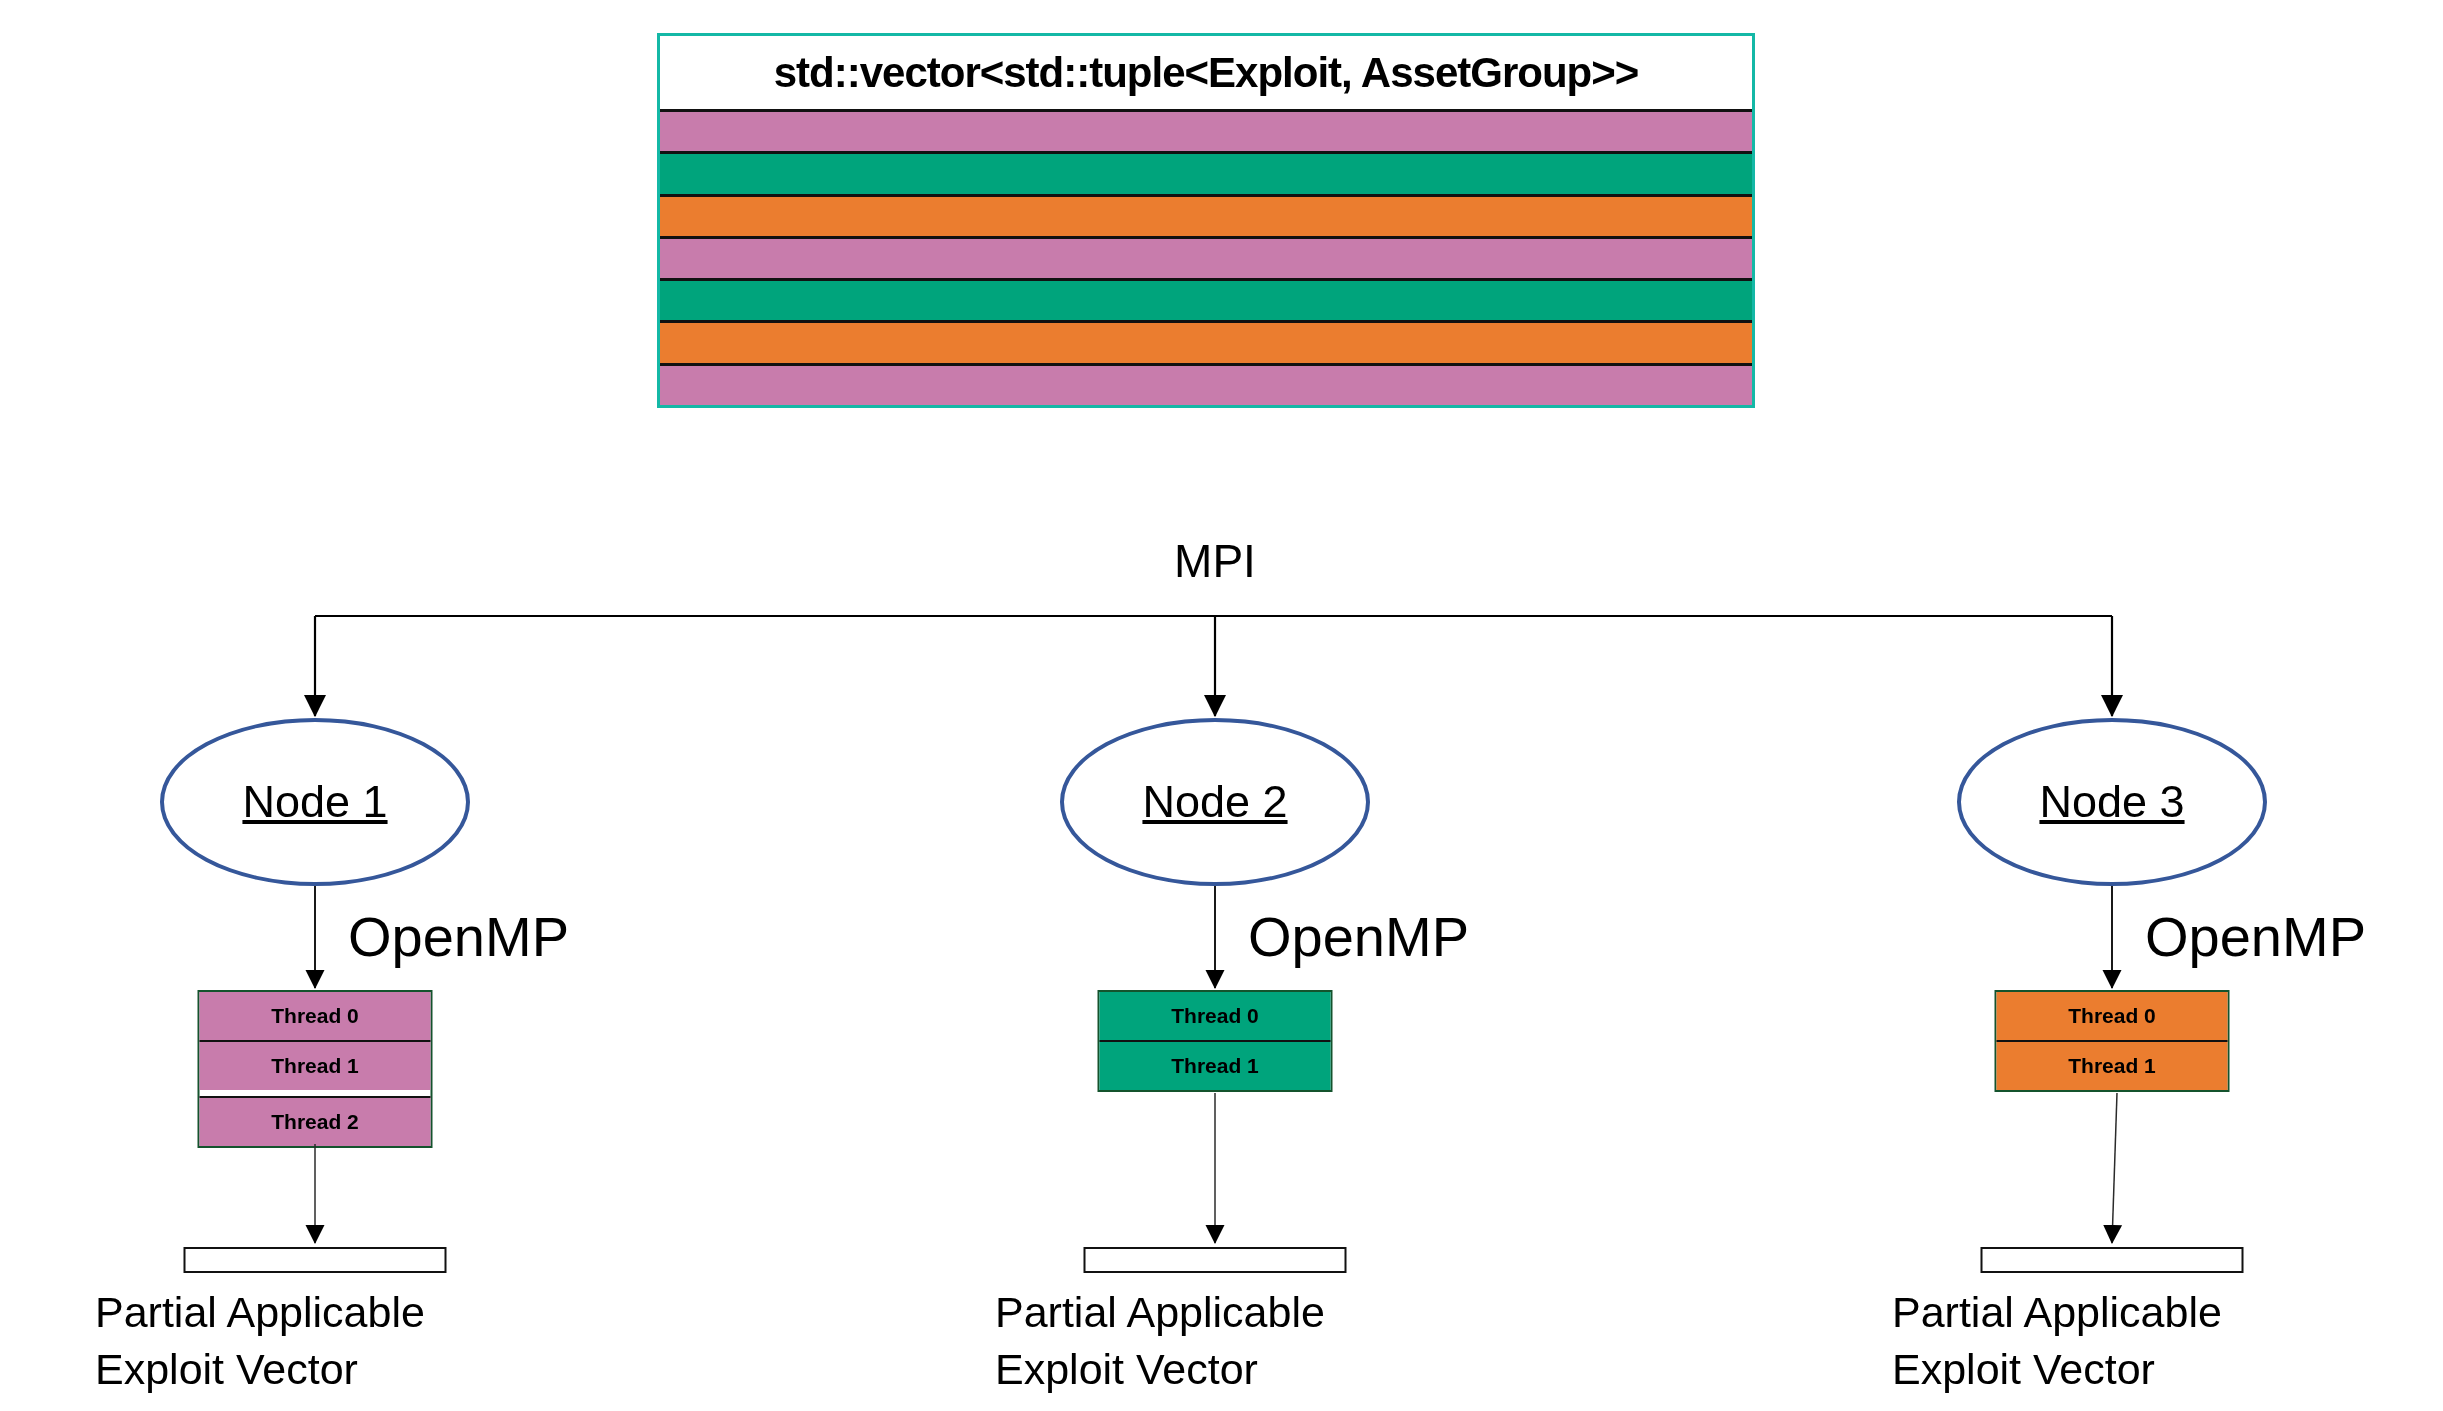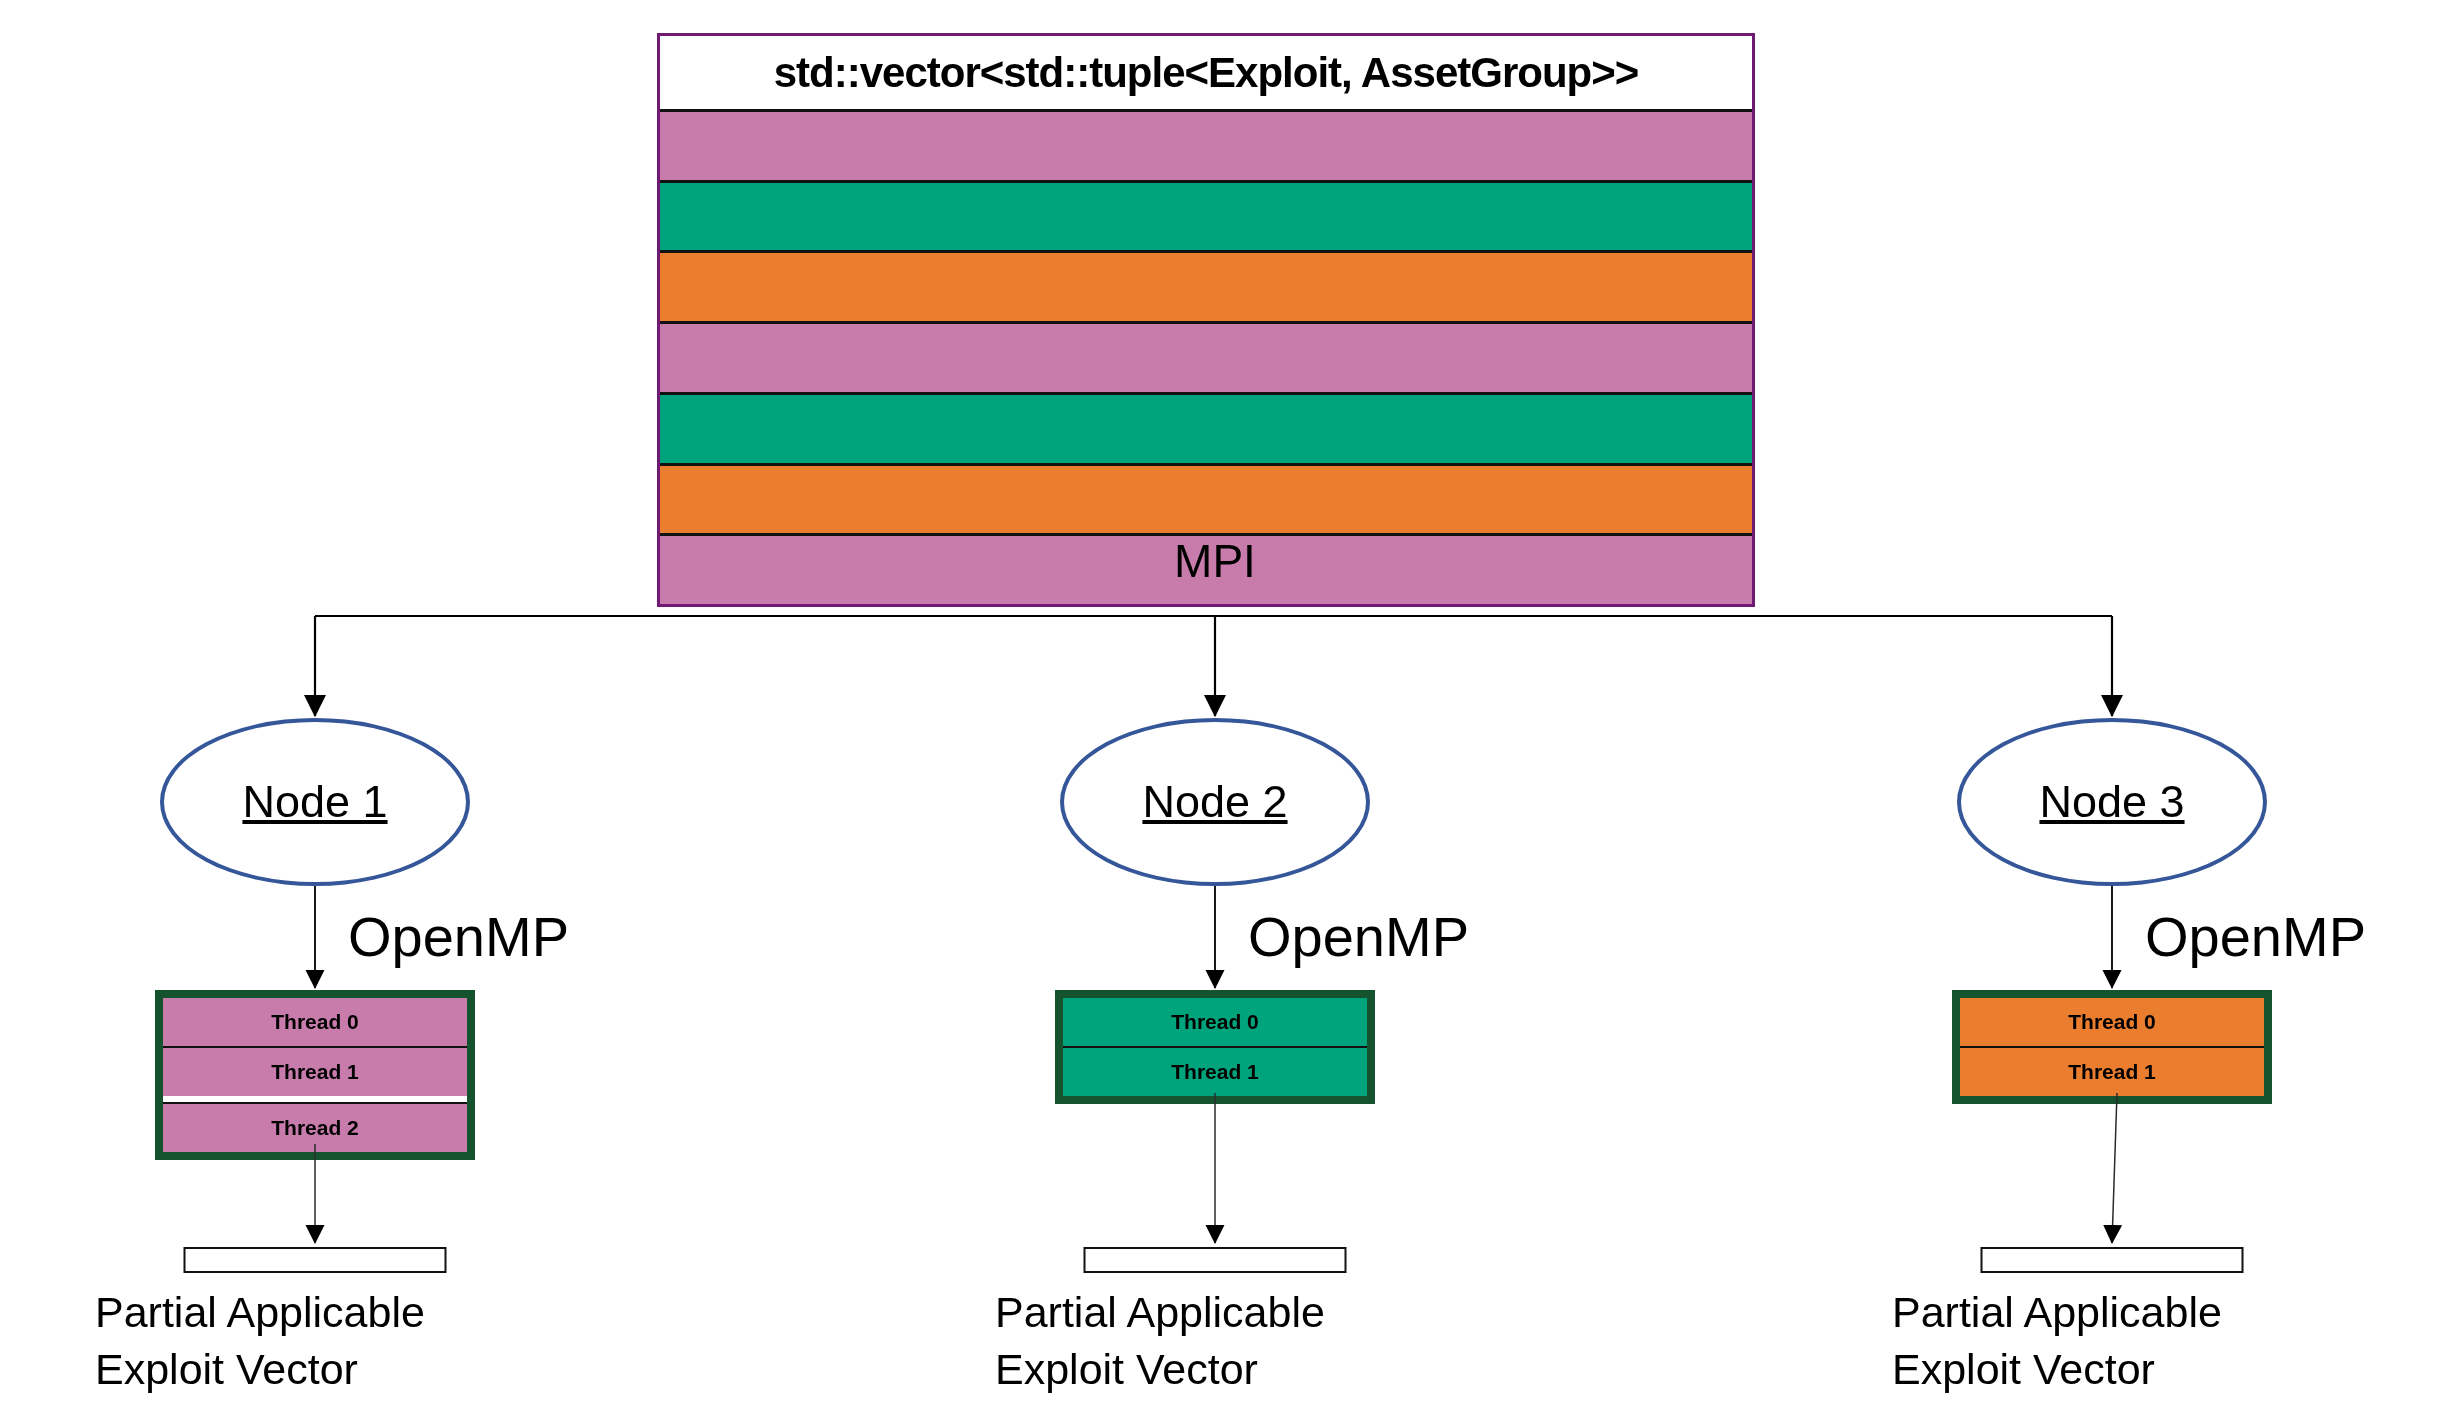--- a/index.html
+++ b/index.html
@@ -10,22 +10,22 @@
     background: #ffffff;
     font-family: "Liberation Sans", sans-serif;
     color: #000;
     overflow: hidden;
   }
 
   
   .vector-box {
     position: absolute;
     left: 657px; top: 33px;
-    width: 1098px; height: 574px;
-    border: 3px solid #701a75;
+    width: 1098px; height: 375px;
+    border: 3px solid #14b8a6;
     box-sizing: border-box;
     display: flex;
     flex-direction: column;
     background: #fff;
   }
   .vector-header {
     height: 73px;
     flex: 0 0 73px;
     display: flex;
     align-items: center;
@@ -84,22 +84,22 @@
   .openmp-label {
     position: absolute;
     left: 253px; top: 186px;
     font-size: 56px;
     white-space: nowrap;
   }
   .thread-box {
     position: absolute;
     left: 50%; top: 272px;
     transform: translateX(-50%);
-    width: 320px;
-    border: 8px solid #14532d;
+    width: 235px;
+    border: 2px solid #14532d;
     box-sizing: border-box;
   }
   .thread-row {
     height: 48px;
     display: flex;
     align-items: center;
     justify-content: center;
     font-size: 21px;
     font-weight: bold;
   }

